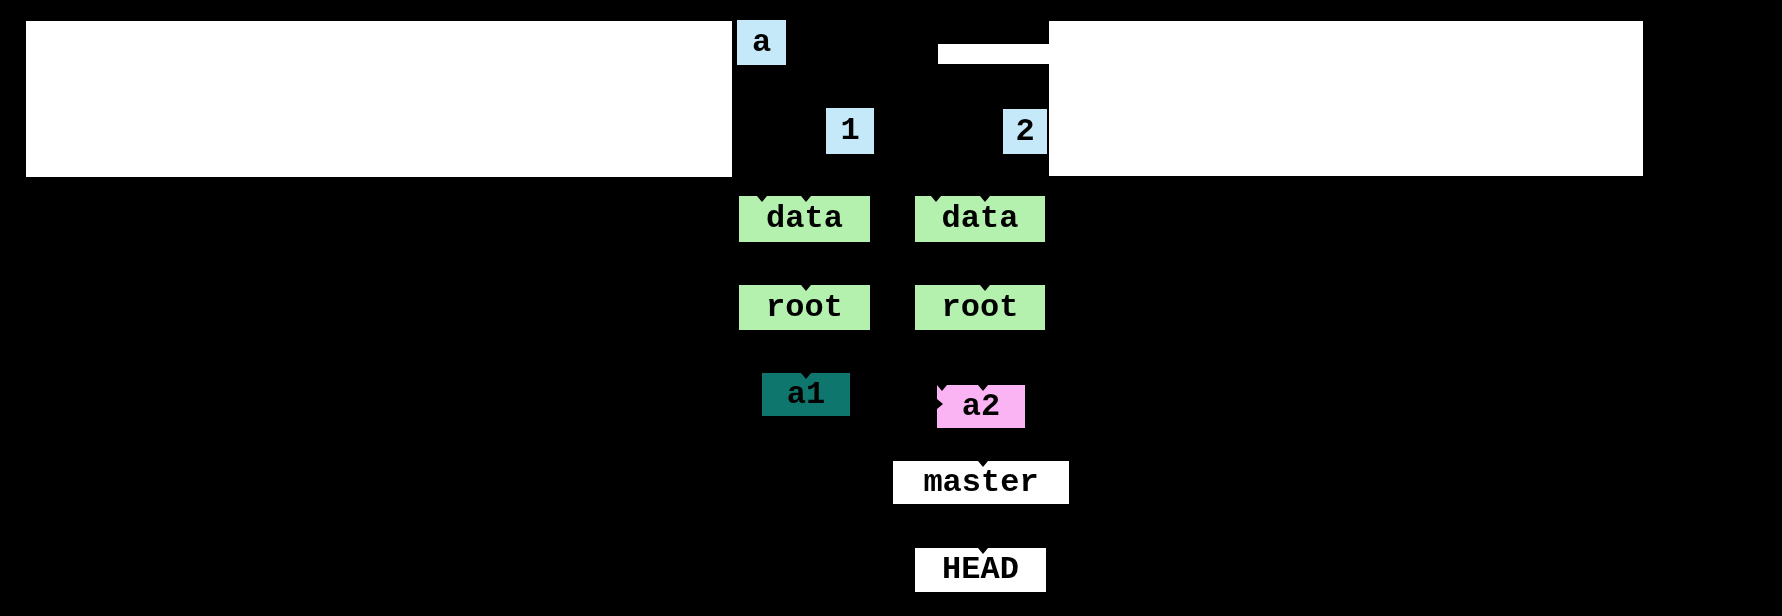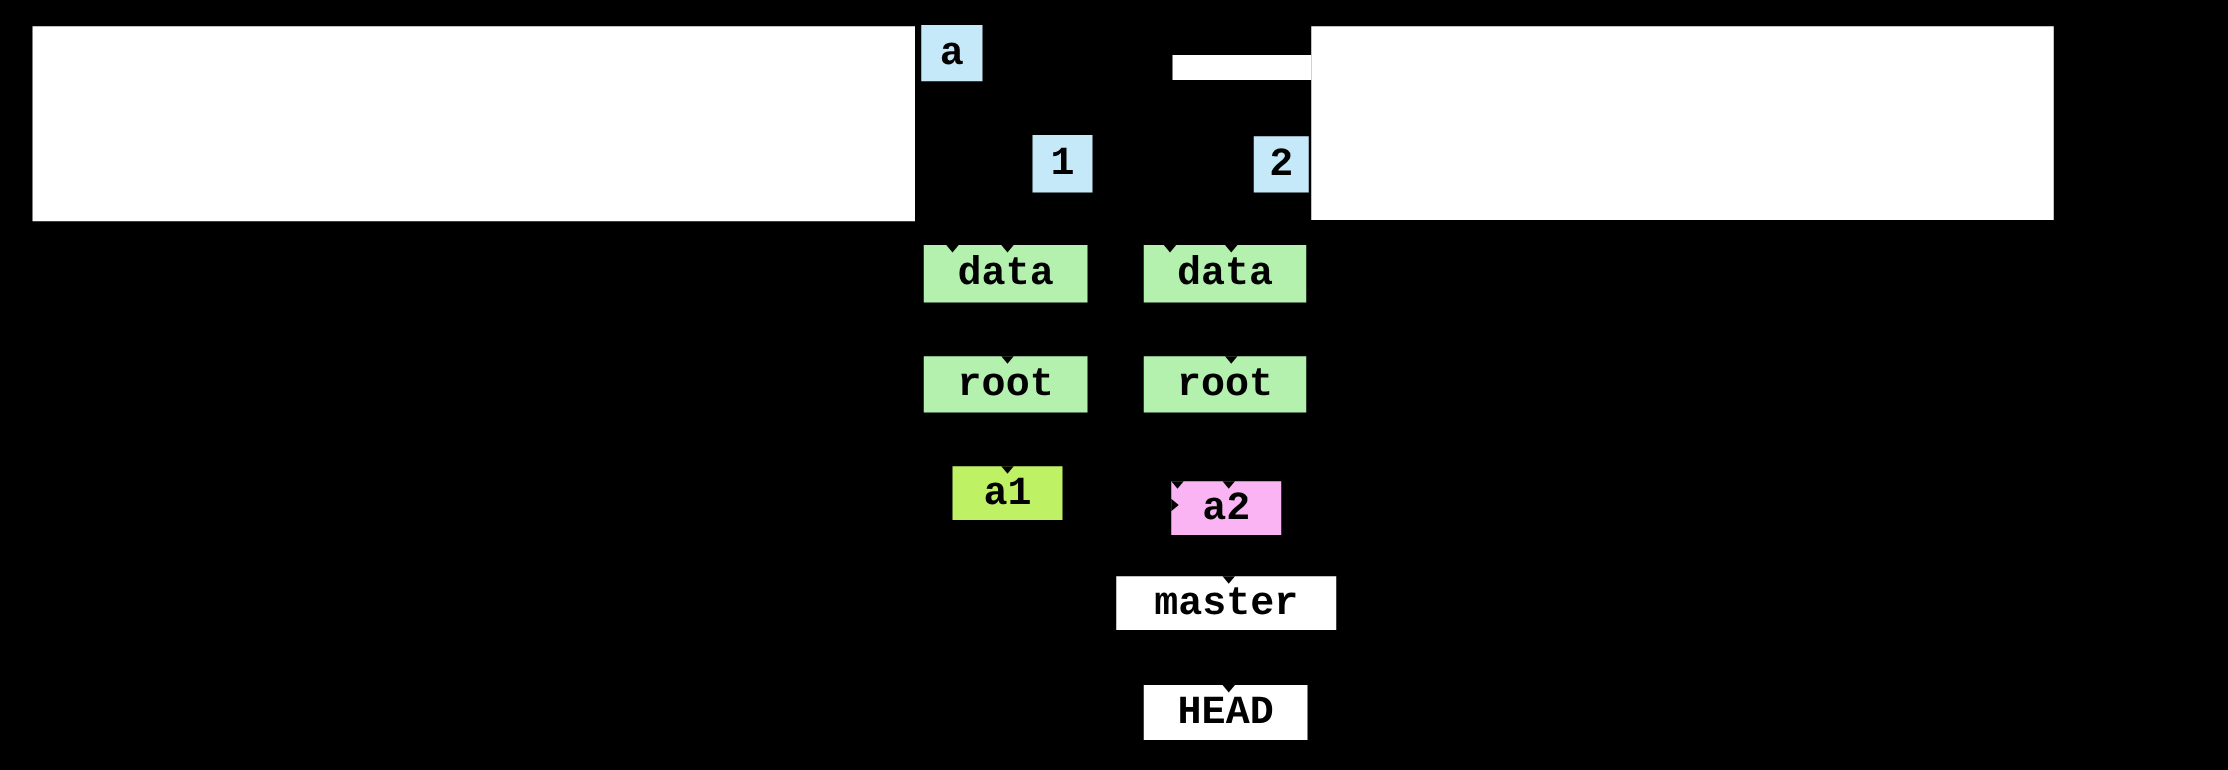--- a/index.html
+++ b/index.html
@@ -78,21 +78,21 @@
   </div>
 
   <div class="node" style="left: 739px; top: 285px; width: 131px; height: 45px; background-color: rgb(180, 240, 174);">root
     <span class="notch-down" style="left:67px"></span>
   </div>
 
   <div class="node" style="left: 915px; top: 285px; width: 130px; height: 45px; background-color: rgb(180, 240, 174);">root
     <span class="notch-down" style="left:70px"></span>
   </div>
 
-  <div class="node" style="left: 762px; top: 373px; width: 88px; height: 43px; background-color: #bef264;">a1
+  <div class="node" style="left: 762px; top: 373px; width: 88px; height: 43px; background-color: #0f766e;">a1
     <span class="notch-down" style="left:44px"></span>
   </div>
 
   <div class="node" style="left: 937px; top: 373px; width: 88px; height: 43px; background-color: rgb(251, 180, 243); margin-top: 12px;">a2
     <span class="notch-down" style="left:5px"></span>
     <span class="notch-down" style="left:46px"></span>
     <span class="notch-right" style="top:14px"></span>
   </div>
 
   <div class="node" style="left: 915px; top: 548px; width: 131px; height: 44px; background-color: rgb(255, 255, 255);">HEAD

